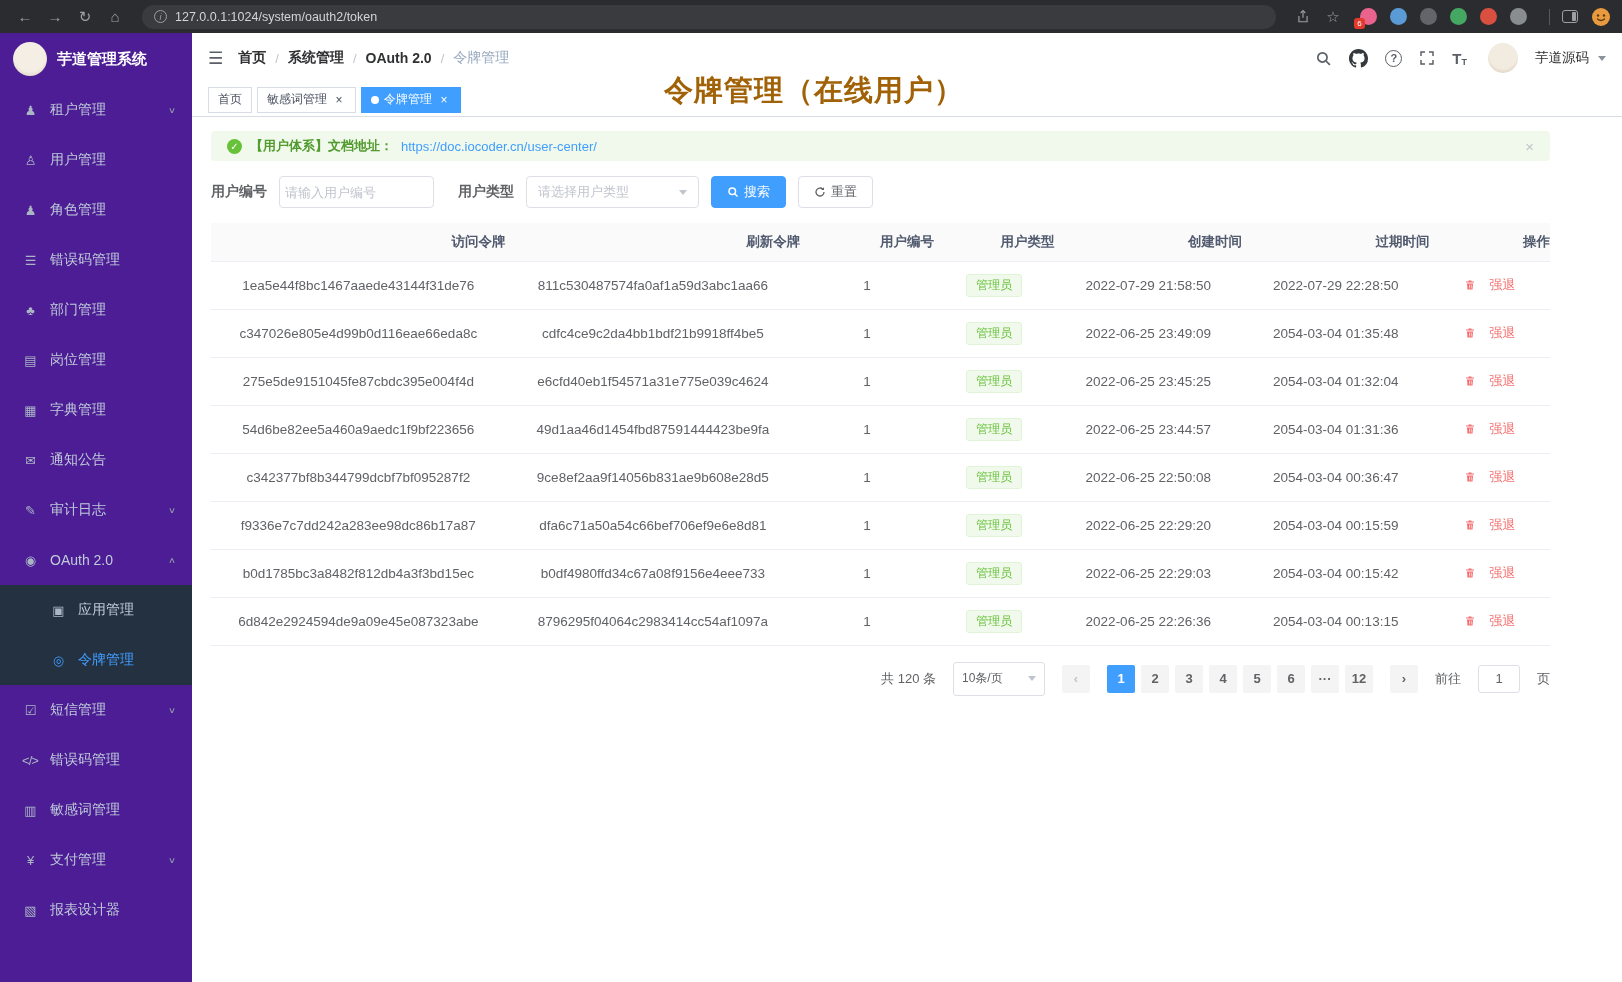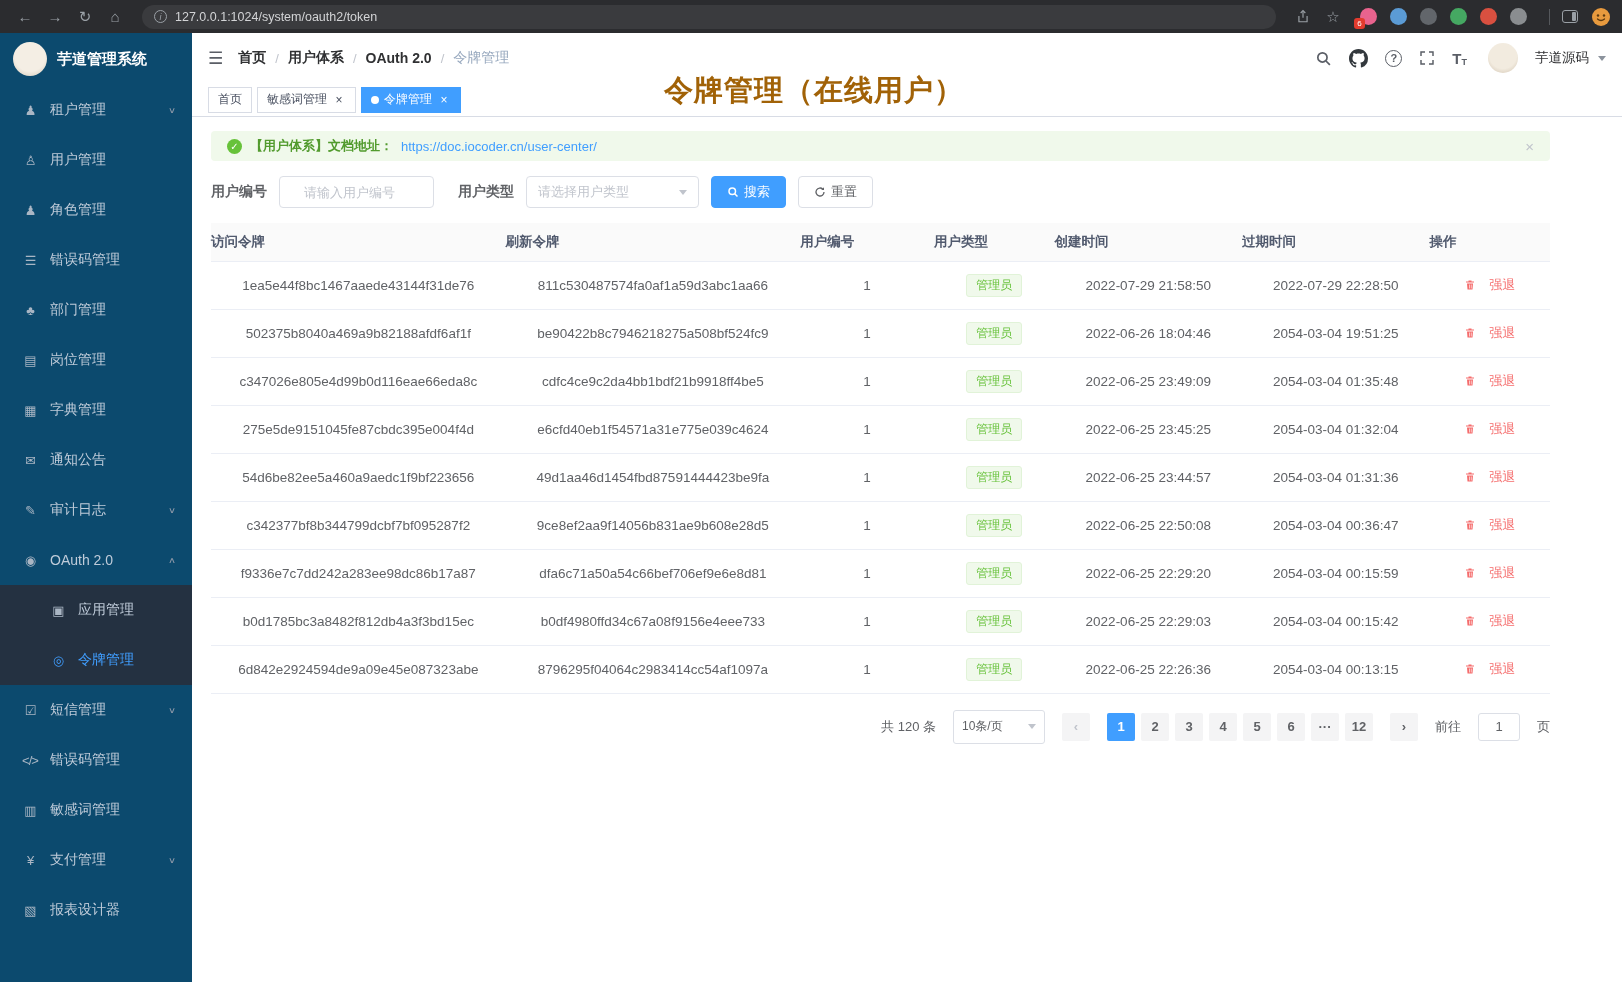--- a/index.html
+++ b/index.html
@@ -17,21 +17,21 @@
   .ext-icon{width:17px;height:17px;border-radius:50%;position:relative;display:inline-block;cursor:pointer}
   .ext-badge{position:absolute;bottom:-4px;left:-6px;background:#e23b2e;color:#fff;font-size:8px;min-width:11px;height:11px;border-radius:3px;display:flex;align-items:center;justify-content:center;font-style:normal;padding:0 1px}
   .ext-badge:empty{display:none}
   .tb-divider{width:1px;height:16px;background:#55585c;margin:0 8px}
   .panel-ic{width:16px;height:13px;border:1.5px solid #9aa0a6;border-radius:3px;position:relative;cursor:pointer;flex-shrink:0}
   .panel-ic::after{content:"";position:absolute;top:1px;bottom:1px;right:1px;width:4px;background:#9aa0a6;border-radius:1px}
   .chrome-avatar{display:inline-flex;margin-left:10px;cursor:pointer}
 
   
   .app{display:flex;height:949px}
-  .sidebar{width:192px;background:#0c4a6e;flex-shrink:0;display:flex;flex-direction:column}
+  .sidebar{width:192px;background:#4c1d95;flex-shrink:0;display:flex;flex-direction:column}
   .logo-row{height:52px;display:flex;align-items:center;gap:10px;padding:0 13px;cursor:pointer}
   .logo-avatar{width:34px;height:34px;border-radius:50%;background:radial-gradient(circle at 50% 42%,#f4eee4 58%,#cfc4b2);flex-shrink:0}
   .logo-title{color:#fff;font-weight:700;font-size:15px;white-space:nowrap}
   .snav{flex:1;overflow:hidden}
   .snav-item{height:50px;display:flex;align-items:center;padding:0 16px 0 21px;color:#bfcbd9;font-size:14px;cursor:pointer}
   .snav-icon{width:18px;margin-right:11px;font-size:13px;text-align:center;flex-shrink:0;color:#aab6c4;letter-spacing:-1px}
   .snav-label{flex:1;white-space:nowrap}
   .snav-chevron{font-size:11px;color:#8d98a8;transform:scaleY(.75)}
   .snav-chevron:empty{display:none}
   .snav-item.sub{padding-left:49px;background:#243141}
@@ -72,30 +72,30 @@
   
   .content{flex:1;padding:14px 72px 14px 19px;overflow:hidden}
   .alert{height:30px;background:#f0f9eb;border-radius:4px;display:flex;align-items:center;padding:0 16px;gap:8px;font-size:13px;margin-bottom:15px}
   .alert-check{width:15px;height:15px;border-radius:50%;background:#67c23a;color:#fff;font-size:10px;display:flex;align-items:center;justify-content:center;flex-shrink:0}
   .alert-bold{color:#529b2e;font-weight:700}
   .alert-link{color:#409eff;text-decoration:none;cursor:pointer}
   .alert-close{margin-left:auto;color:#c0c4cc;font-size:15px;cursor:pointer}
 
   .filters{display:flex;align-items:center;margin-bottom:15px;font-size:14px}
   .f-label{font-weight:700;color:#606266;margin-right:12px;white-space:nowrap}
-  .f-input{width:155px;height:32px;border:1px solid #dcdfe6;border-radius:4px;padding:0 24px;font-size:13px;color:#606266;outline:none;margin-right:24px}
+  .f-input{width:155px;height:32px;border:1px solid #dcdfe6;border-radius:4px;padding:0 5px;font-size:13px;color:#606266;outline:none;margin-right:24px}
   .f-input::placeholder{color:#c0c4cc}
   .f-select{width:173px;height:32px;border:1px solid #dcdfe6;border-radius:4px;padding:0 11px;display:flex;align-items:center;justify-content:space-between;color:#c0c4cc;font-size:13px;margin-right:12px;cursor:pointer;background:#fff}
   .sel-caret{width:0;height:0;border-left:4px solid transparent;border-right:4px solid transparent;border-top:5px solid #c0c4cc}
   .btn{height:32px;border-radius:4px;display:inline-flex;align-items:center;gap:5px;padding:0 15px;font-size:13px;cursor:pointer;border:1px solid #dcdfe6}
   .btn-primary{background:#409eff;border-color:#409eff;color:#fff;margin-right:12px}
   .btn-plain{background:#fff;color:#606266}
 
   table{width:100%;border-collapse:collapse;table-layout:fixed}
-  th{height:38px;font-size:13.5px;color:#515a6e;font-weight:700;border-bottom:1px solid #ebeef5;text-align:left;background:#fafafa}
+  th{height:38px;font-size:13.5px;color:#515a6e;font-weight:700;border-bottom:1px solid #ebeef5;text-align:right;background:#fafafa}
   td{height:48px;font-size:13.5px;color:#606266;border-bottom:1px solid #ebeef5;text-align:center;white-space:nowrap;overflow:hidden}
   .tag-success{display:inline-block;padding:2px 9px;font-size:12px;border-radius:3px;background:#f0f9eb;border:1px solid #e1f3d8;color:#67c23a}
   .kick-link{color:#f56c6c;font-size:13px;display:inline-flex;align-items:center;gap:13px;cursor:pointer}
 
   .pager{display:flex;align-items:center;justify-content:flex-end;gap:17px;margin-top:16px;font-size:13px;color:#606266}
   .pg-size{width:92px;height:28px;border:1px solid #dcdfe6;border-radius:3px;display:flex;align-items:center;justify-content:space-between;padding:16px 8px;font-size:12px;color:#606266;cursor:pointer;background:#fff}
   .pg-btn{min-width:28px;height:28px;border:none;border-radius:2px;background:#f4f4f5;color:#606266;font-size:13px;font-weight:600;cursor:pointer;display:inline-flex;align-items:center;justify-content:center;padding:0 4px}
   .pg-btn.active{background:#409eff;color:#fff}
   .pg-btn.disabled{color:#c0c4cc}
   .pages{display:flex;gap:6px}
@@ -263,21 +263,21 @@
   </aside>
 
   <div class="main">
     <header class="topbar">
       <span class="hamburger">☰</span>
       <nav class="crumbs">
 
           <b class="bc-item">首页</b>
           <i class="bc-sep">/</i>
 
-          <b class="bc-item">用户体系</b>
+          <b class="bc-item">系统管理</b>
           <i class="bc-sep">/</i>
 
           <b class="bc-item">OAuth 2.0</b>
           <i class="bc-sep">/</i>
 
           <b class="bc-item">令牌管理</b>
         </nav>
       <div class="top-tools">
         <span>
           <svg width="17" height="17" viewBox="0 0 24 24" fill="none" stroke="#5a5e66" stroke-width="2.4">
@@ -397,36 +397,20 @@
                 <span class="kick-link">
                   <svg width="12" height="12" viewBox="0 0 24 24" fill="currentColor">
                     <path d="M9 3h6v2h5v2H4V5h5V3zm-3 6h12l-1 12H7L6 9zm4 2v8h1.3v-8H10zm3.7 0v8H15v-8h-1.3z"></path>
                   </svg>
                   <span>强退</span>
                 </span>
               </td>
             </tr>
 
 
-            <tr>
-              <td>502375b8040a469a9b82188afdf6af1f</td>
-              <td>be90422b8c7946218275a508bf524fc9</td>
-              <td>1</td>
-              <td><span class="tag-success">管理员</span></td>
-              <td>2022-06-26 18:04:46</td>
-              <td>2054-03-04 19:51:25</td>
-              <td>
-                <span class="kick-link">
-                  <svg width="12" height="12" viewBox="0 0 24 24" fill="currentColor">
-                    <path d="M9 3h6v2h5v2H4V5h5V3zm-3 6h12l-1 12H7L6 9zm4 2v8h1.3v-8H10zm3.7 0v8H15v-8h-1.3z"></path>
-                  </svg>
-                  <span>强退</span>
-                </span>
-              </td>
-            </tr>
 
             <tr>
               <td>c347026e805e4d99b0d116eae66eda8c</td>
               <td>cdfc4ce9c2da4bb1bdf21b9918ff4be5</td>
               <td>1</td>
               <td><span class="tag-success">管理员</span></td>
               <td>2022-06-25 23:49:09</td>
               <td>2054-03-04 01:35:48</td>
               <td>
                 <span class="kick-link">

